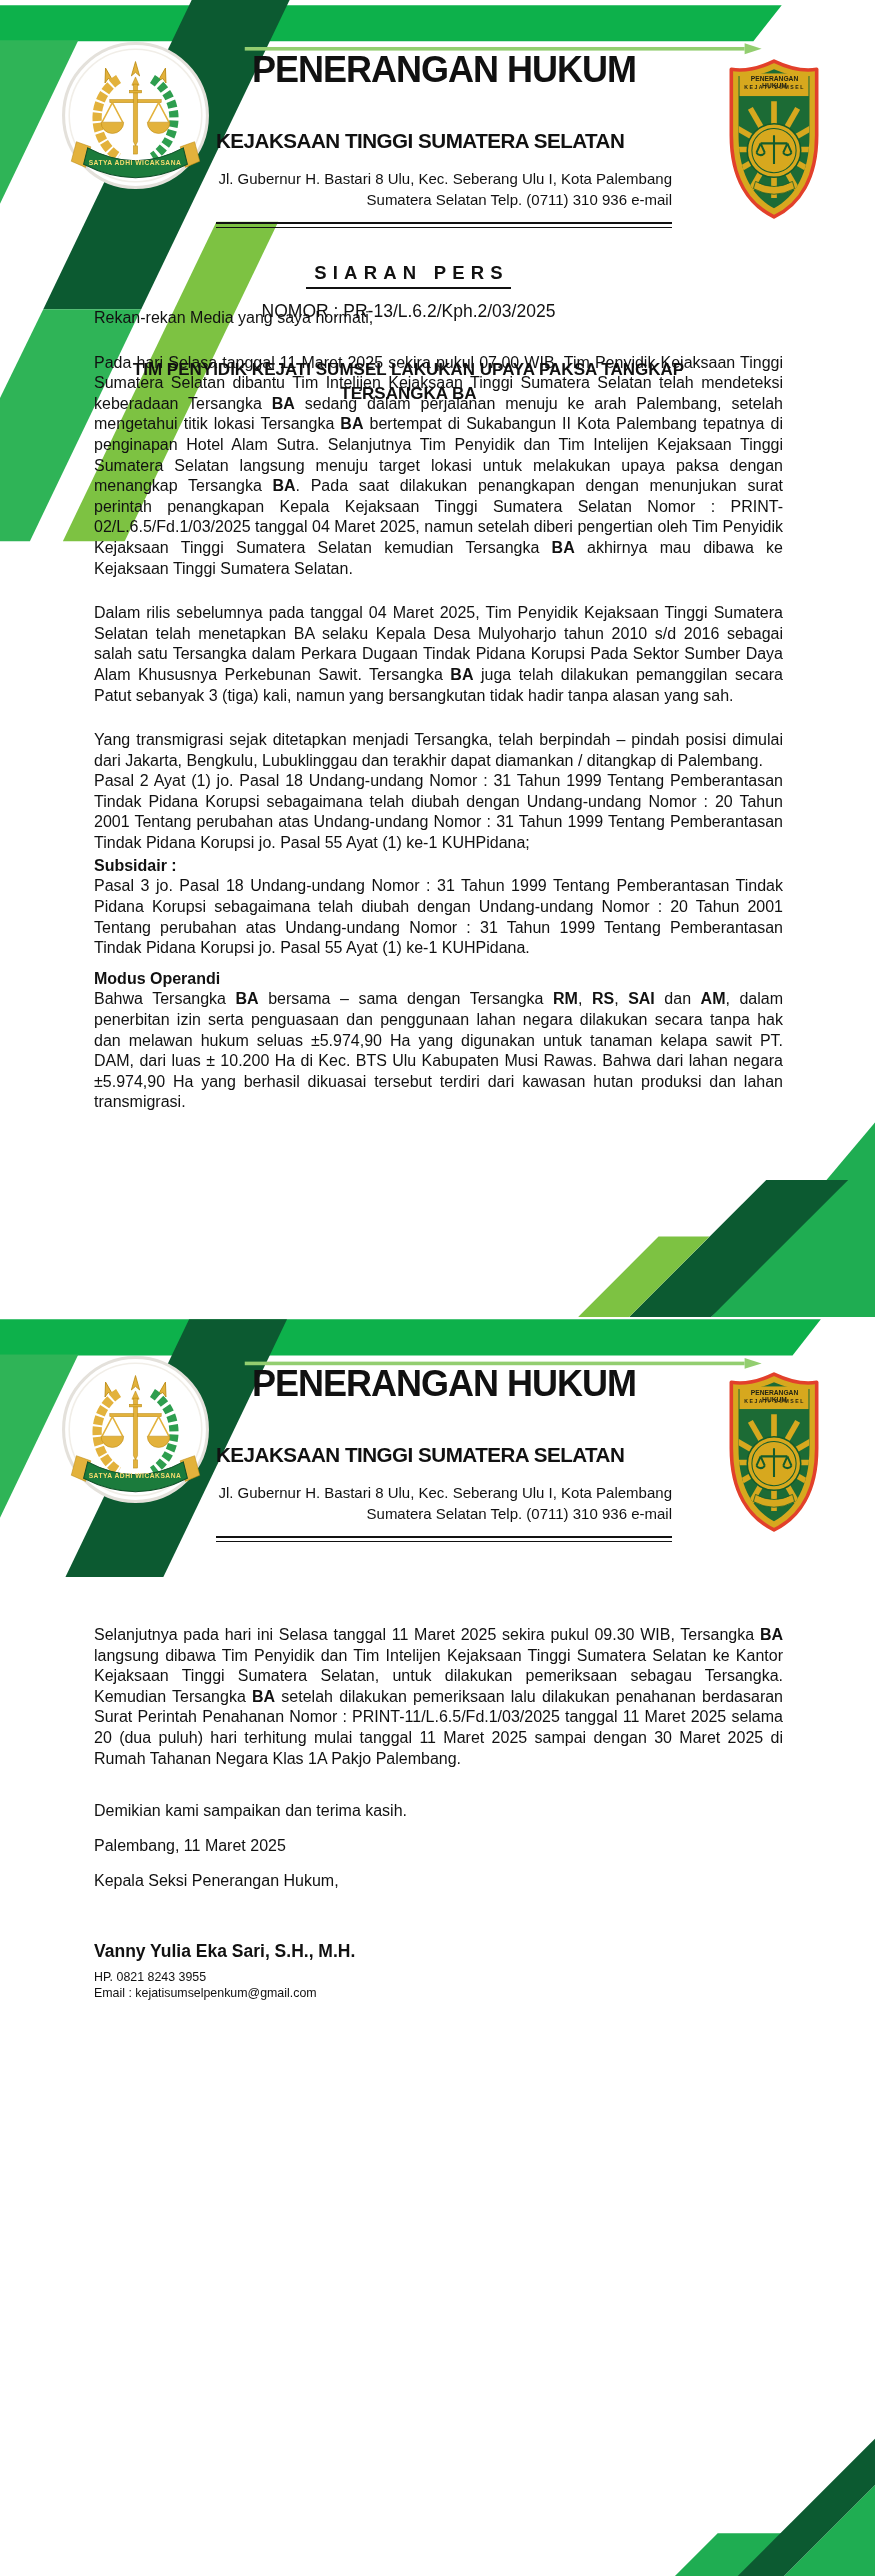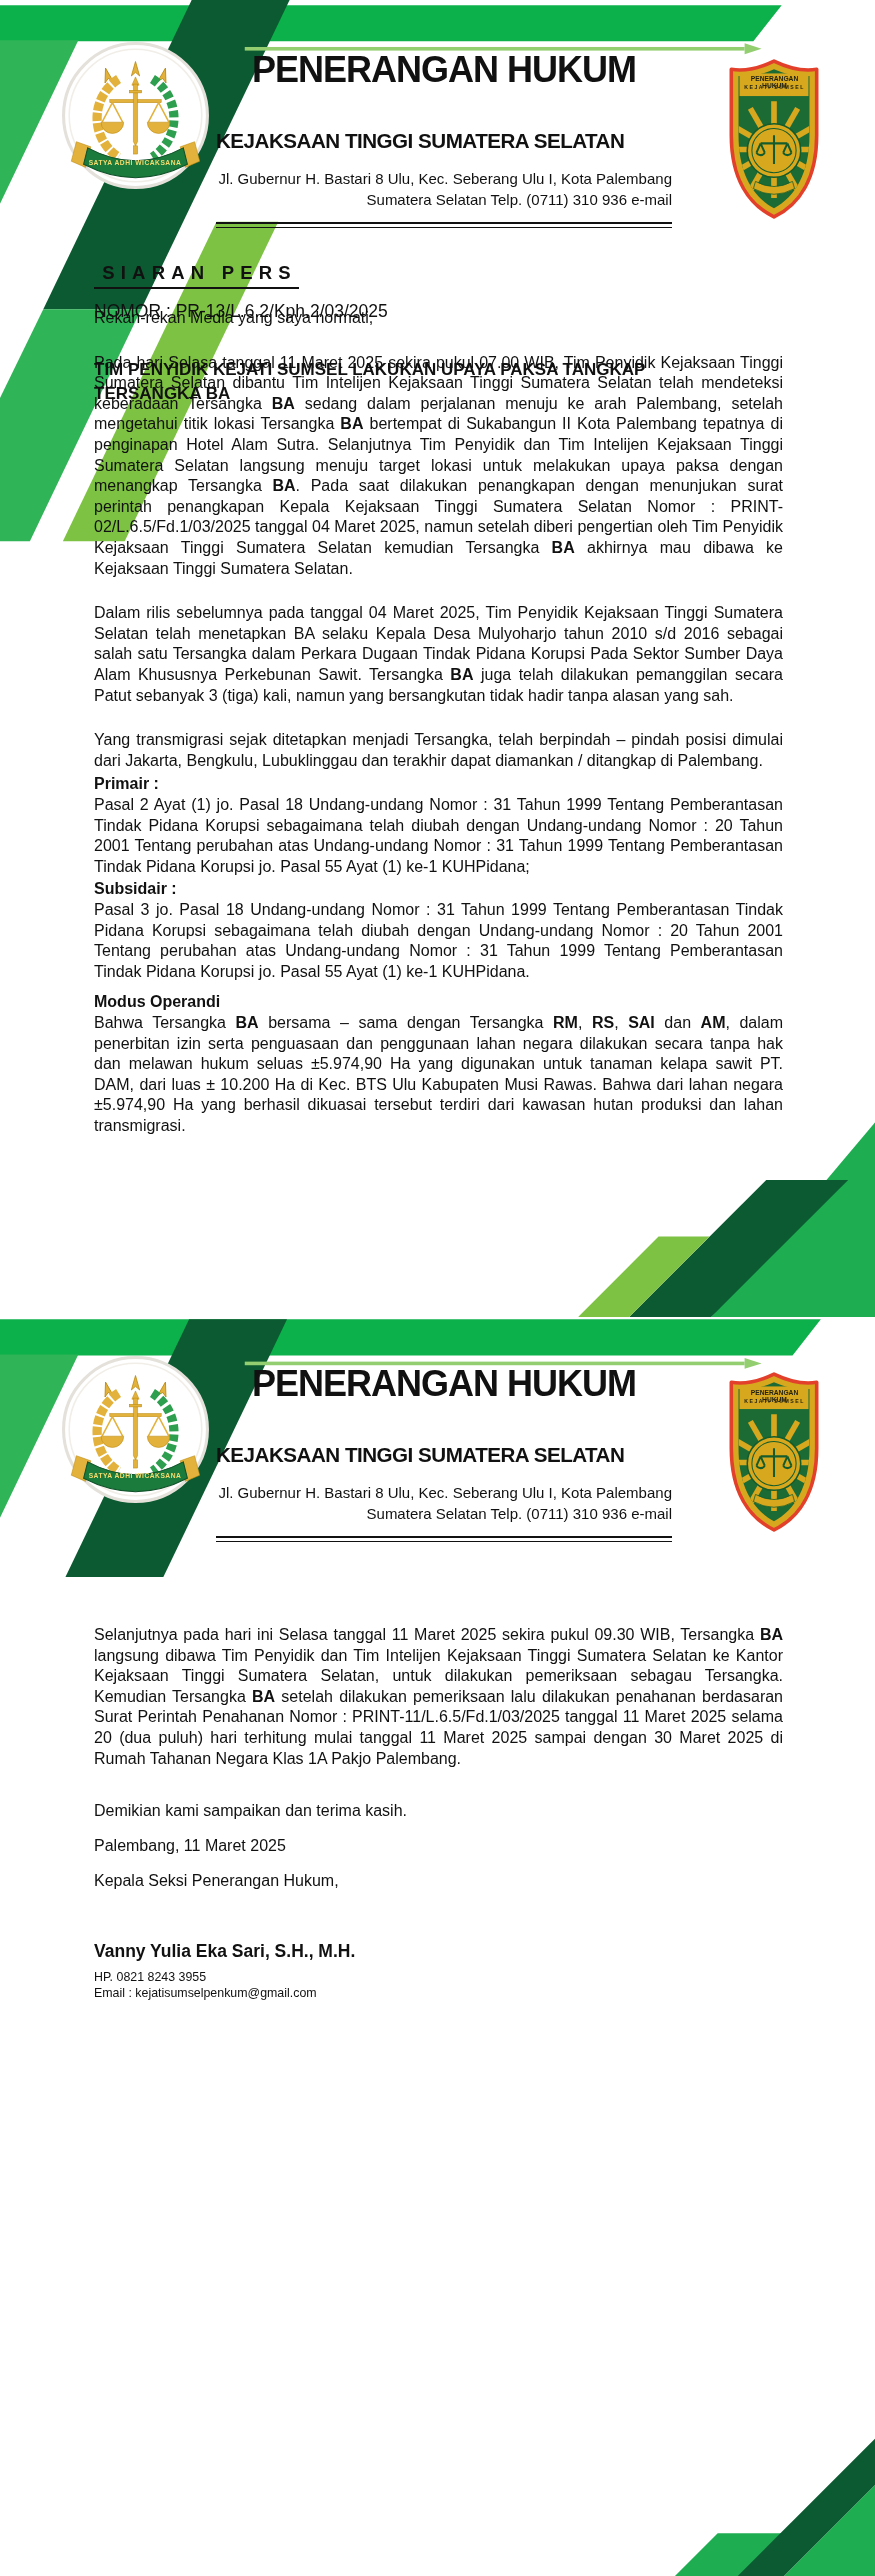--- a/index.html
+++ b/index.html
@@ -11,21 +11,21 @@
   html,body{margin:0;padding:0}
   body{width:876px;height:2651px;position:relative;background:#fff;overflow:hidden;
        font-family:"Liberation Sans","DejaVu Sans",sans-serif;color:var(--text-black,#111)}
   .abs{position:absolute}
   svg{display:block}
   .hdr-text{left:216px;width:456px}
   .hdr-title{position:absolute;top:49px;left:0;right:0;text-align:center;font-weight:700;font-size:36px;letter-spacing:-1px;white-space:nowrap}
   .hdr-sub{position:absolute;top:129px;left:0;right:0;font-weight:700;font-size:20.6px;letter-spacing:-0.5px;white-space:nowrap}
   .hdr-addr{position:absolute;top:169px;left:0;right:0;text-align:right;font-size:15px;line-height:20.6px}
   .hdr-rule{position:absolute;top:222px;left:0;right:0;height:3.1px;border-top:2.1px solid #111;border-bottom:1.5px solid #111}
-  .cc{position:absolute;left:94px;width:629px;}
+  .cc{position:absolute;left:94px;width:629px;text-align:center}
   .siaran{display:inline-block;font-weight:700;font-size:18.5px;letter-spacing:6.2px;border-bottom:2.1px solid #111;padding:0 2.1px 2.6px 8.2px}
   .nomor{font-weight:400;font-size:17.5px;white-space:nowrap}
   .headline{font-weight:700;font-size:17px;line-height:24px}
   .body-col{position:absolute;left:94px;width:689px;font-size:16px;line-height:20.6px}
   .para{text-align:justify;margin:24px 0 0}
   .m0{margin:0}
   .label{font-weight:700}
   .b{font-weight:700}
   .sig-name{font-weight:700;font-size:17.5px;line-height:23px}
   .small{font-size:12.4px;line-height:16.5px}
@@ -143,21 +143,20 @@
   <polygon points="1700,6 1700,386 1380,386" fill="var(--medium-green)"></polygon>
   <polygon points="1487,120 1646,120 1380,386 1221,386" fill="var(--dark-green)"></polygon>
   <polygon points="1278,230 1377,230 1221,386 1122,386" fill="var(--light-green)"></polygon>
 </svg>
 
 <div class="body-col" style="top:308px">
   <div>Rekan-rekan Media yang saya hormati,</div>
   <p class="para"><span>Pada hari Selasa tanggal 11 Maret 2025 sekira pukul 07.00 WIB, Tim Penyidik Kejaksaan Tinggi Sumatera Selatan dibantu Tim Intelijen Kejaksaan Tinggi Sumatera Selatan telah mendeteksi keberadaan Tersangka </span><span class="b">BA</span><span> sedang dalam perjalanan menuju ke arah Palembang, setelah mengetahui titik lokasi Tersangka </span><span class="b">BA</span><span> bertempat di Sukabangun II Kota Palembang tepatnya di penginapan Hotel Alam Sutra. Selanjutnya Tim Penyidik dan Tim Intelijen Kejaksaan Tinggi Sumatera Selatan langsung menuju target lokasi untuk melakukan upaya paksa dengan menangkap Tersangka </span><span class="b">BA</span><span>. Pada saat dilakukan penangkapan dengan menunjukan surat perintah penangkapan Kepala Kejaksaan Tinggi Sumatera Selatan Nomor : PRINT-02/L.6.5/Fd.1/03/2025 tanggal 04 Maret 2025, namun setelah diberi pengertian oleh Tim Penyidik Kejaksaan Tinggi Sumatera Selatan kemudian Tersangka </span><span class="b">BA</span><span> akhirnya mau dibawa ke Kejaksaan Tinggi Sumatera Selatan.</span></p>
   <p class="para"><span>Dalam rilis sebelumnya pada tanggal 04 Maret 2025, Tim Penyidik Kejaksaan Tinggi Sumatera Selatan telah menetapkan BA selaku Kepala Desa Mulyoharjo tahun 2010 s/d 2016 sebagai salah satu Tersangka dalam Perkara Dugaan Tindak Pidana Korupsi Pada Sektor Sumber Daya Alam Khususnya Perkebunan Sawit. Tersangka </span><span class="b">BA</span><span> juga telah dilakukan pemanggilan secara Patut sebanyak 3 (tiga) kali, namun yang bersangkutan tidak hadir tanpa alasan yang sah.</span></p>
   <p class="para"><span>Yang transmigrasi sejak ditetapkan menjadi Tersangka, telah berpindah – pindah posisi dimulai dari Jakarta, Bengkulu, Lubuklinggau dan terakhir dapat diamankan / ditangkap di Palembang.</span></p>
-  <div class="label" style="margin-top:3.1px">Primair :</div>
   <p class="para m0" style="margin-top:0">Pasal 2 Ayat (1) jo. Pasal 18 Undang-undang Nomor : 31 Tahun 1999 Tentang Pemberantasan Tindak Pidana Korupsi sebagaimana telah diubah dengan Undang-undang Nomor : 20 Tahun 2001 Tentang perubahan atas Undang-undang Nomor : 31 Tahun 1999 Tentang Pemberantasan Tindak Pidana Korupsi jo. Pasal 55 Ayat (1) ke-1 KUHPidana;</p>
   <div class="label" style="margin-top:2.1px">Subsidair :</div>
   <p class="para m0" style="margin-top:0">Pasal 3 jo. Pasal 18 Undang-undang Nomor : 31 Tahun 1999 Tentang Pemberantasan Tindak Pidana Korupsi sebagaimana telah diubah dengan Undang-undang Nomor : 20 Tahun 2001 Tentang perubahan atas Undang-undang Nomor : 31 Tahun 1999 Tentang Pemberantasan Tindak Pidana Korupsi jo. Pasal 55 Ayat (1) ke-1 KUHPidana.</p>
   <div class="label" style="margin-top:10px">Modus Operandi</div>
   <p class="para m0" style="margin-top:0"><span>Bahwa Tersangka </span><span class="b">BA</span><span> bersama – sama dengan Tersangka </span><span class="b">RM</span><span>, </span><span class="b">RS</span><span>, </span><span class="b">SAI</span><span> dan </span><span class="b">AM</span><span>, dalam penerbitan izin serta penguasaan dan penggunaan lahan negara dilakukan secara tanpa hak dan melawan hukum seluas ±5.974,90 Ha yang digunakan untuk tanaman kelapa sawit PT. DAM, dari luas ± 10.200 Ha di Kec. BTS Ulu Kabupaten Musi Rawas. Bahwa dari lahan negara ±5.974,90 Ha  yang berhasil dikuasai tersebut terdiri dari kawasan hutan produksi dan lahan transmigrasi.</span></p>
 </div>
 
 <svg class="abs" style="left:0;top:1314px" width="876" height="289" viewBox="0 0 1700 560">
   <polygon points="0,10 1593,10 1538,80 0,80" fill="var(--band-green)"></polygon>
   <polygon points="0,78 152,78 0,395" fill="var(--bright-green)"></polygon>

